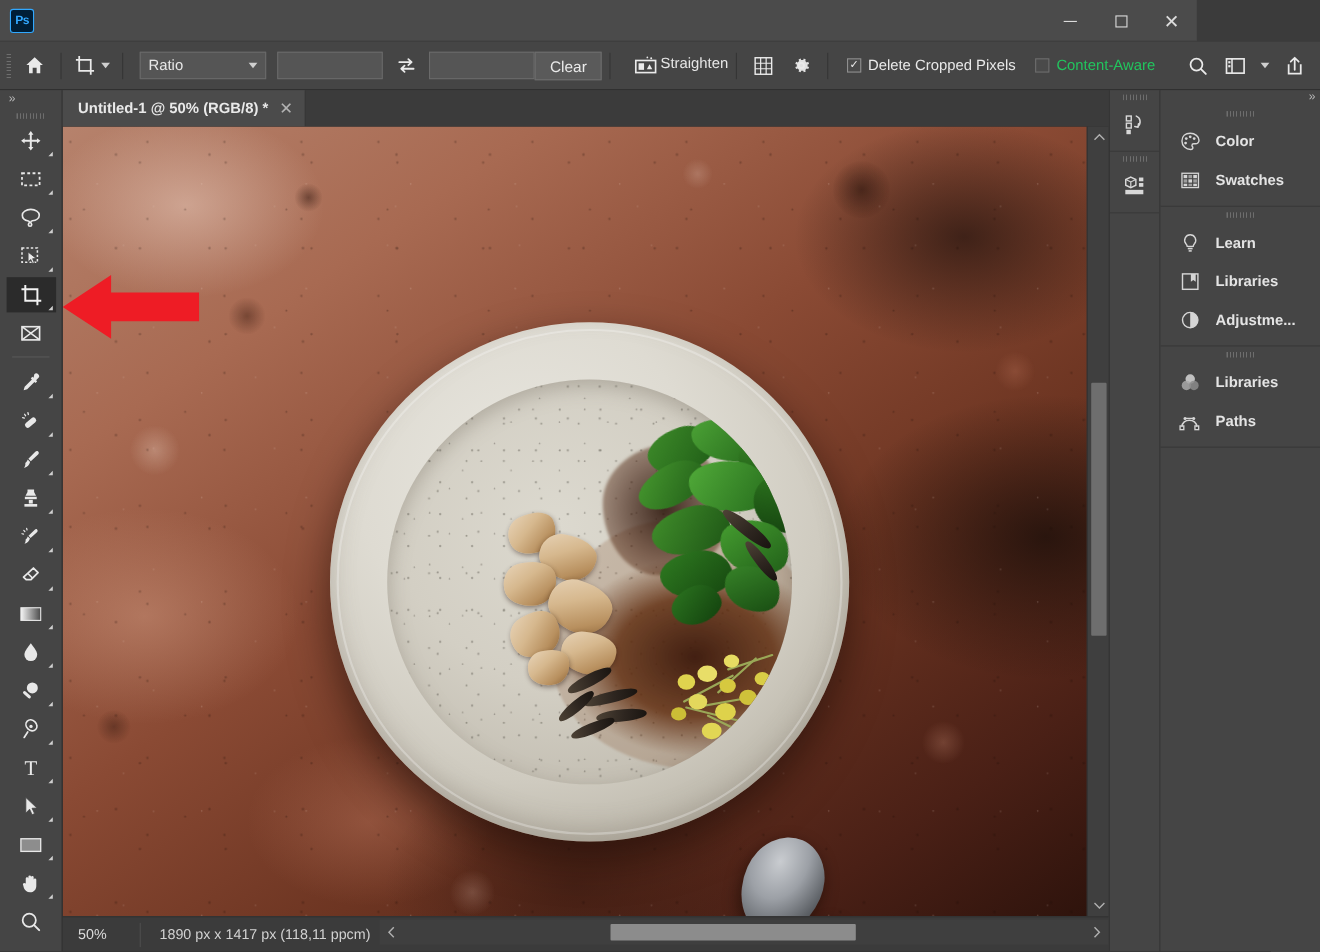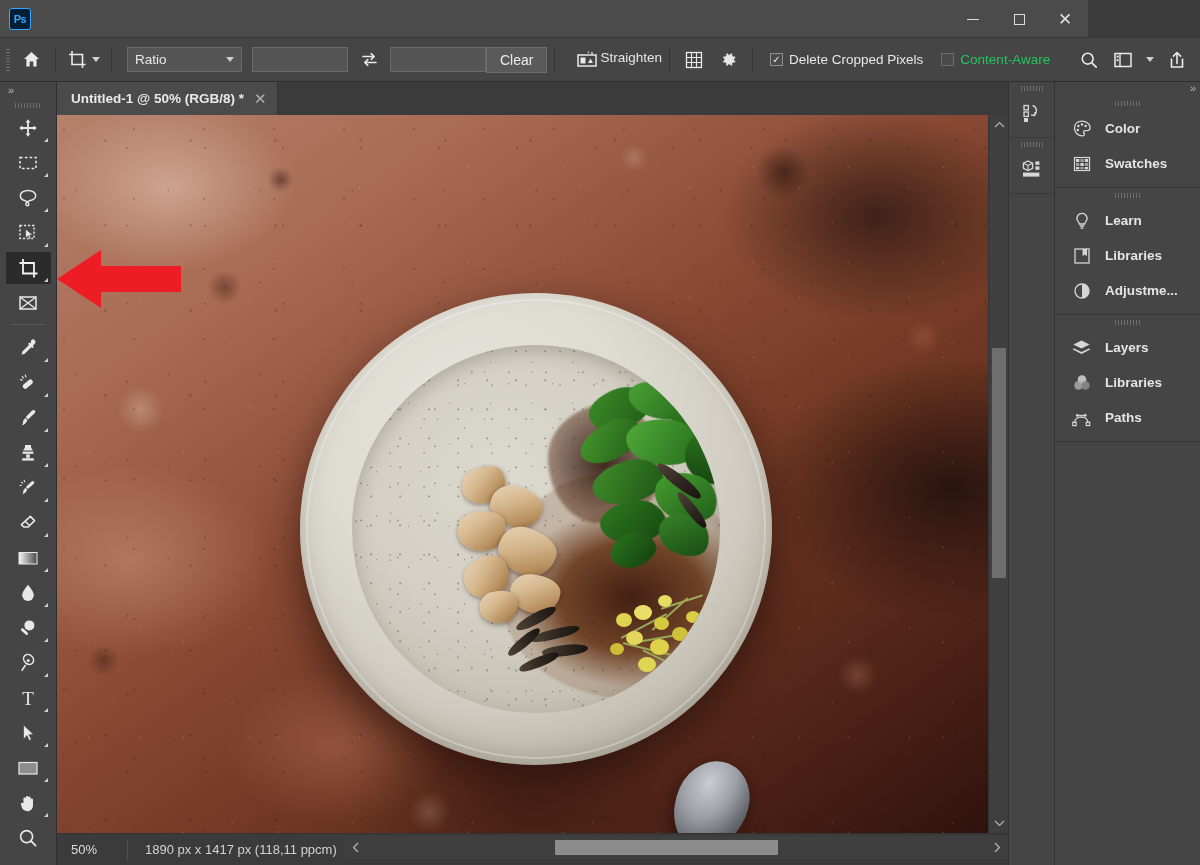--- a/index.html
+++ b/index.html
@@ -862,29 +862,20 @@
         </span>
         <span class="rp-lbl">Adjustme...</span>
       </div>
     </div>
 
     <div class="rp-group">
       <div class="rp-grip">
           <i></i>
         </div>
 
-      <div class="rp-row">
-        <span class="rp-ico">
-          <svg width="21" height="20" viewBox="0 0 21 20">
-            <path d="M10.5 2.6 L18.6 6.6 L10.5 10.6 L2.4 6.6 Z" fill="#d6d6d6"></path>
-            <path d="M3.2 10.4 L10.5 14 L17.8 10.4 L19.6 11.3 L10.5 15.9 L1.4 11.3 Z" fill="#d6d6d6"></path>
-          </svg>
-        </span>
-        <span class="rp-lbl">Layers</span>
-      </div>
 
       <div class="rp-row">
         <span class="rp-ico">
           <svg width="20" height="20" viewBox="0 0 20 20">
             <circle cx="10" cy="6.6" r="4.3" fill="#d6d6d6" opacity="0.85"></circle>
             <circle cx="6.6" cy="12.4" r="4.3" fill="#a9a9a9" opacity="0.85"></circle>
             <circle cx="13.4" cy="12.4" r="4.3" fill="#8c8c8c" opacity="0.85"></circle>
           </svg>
         </span>
         <span class="rp-lbl">Libraries</span>

